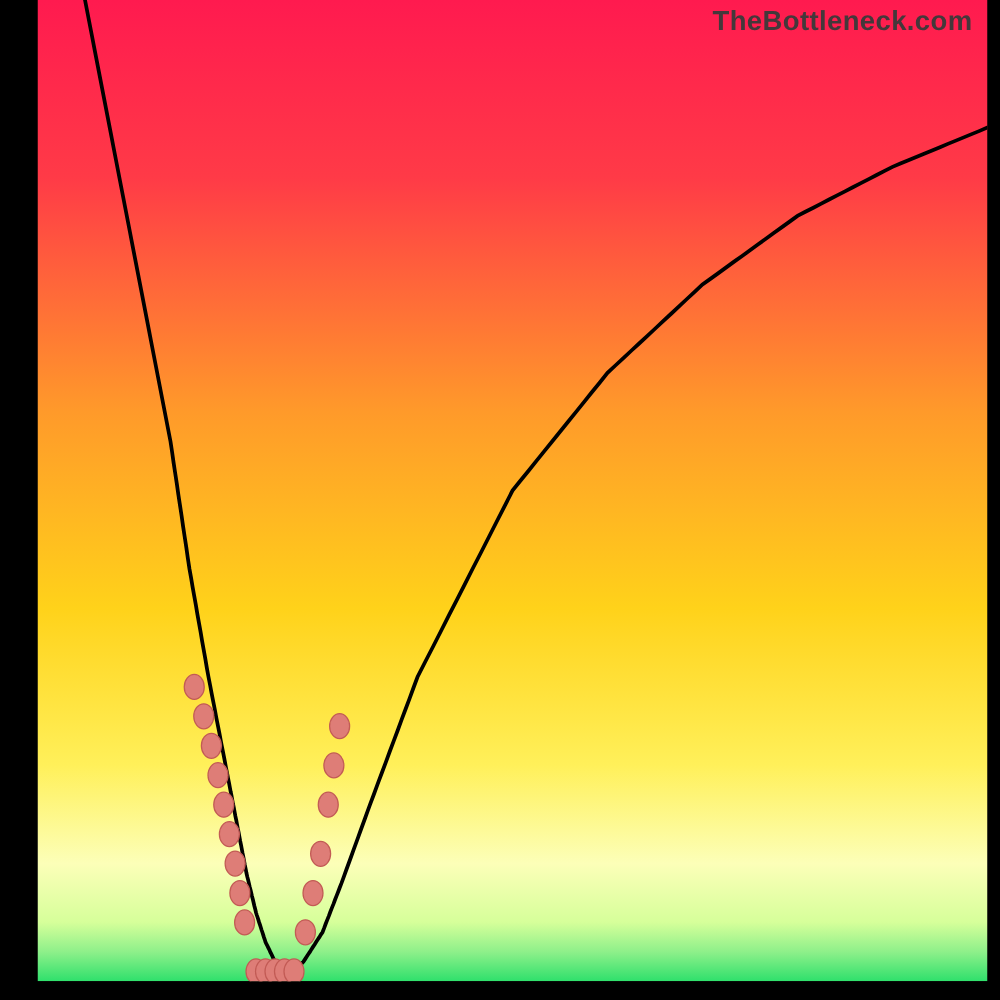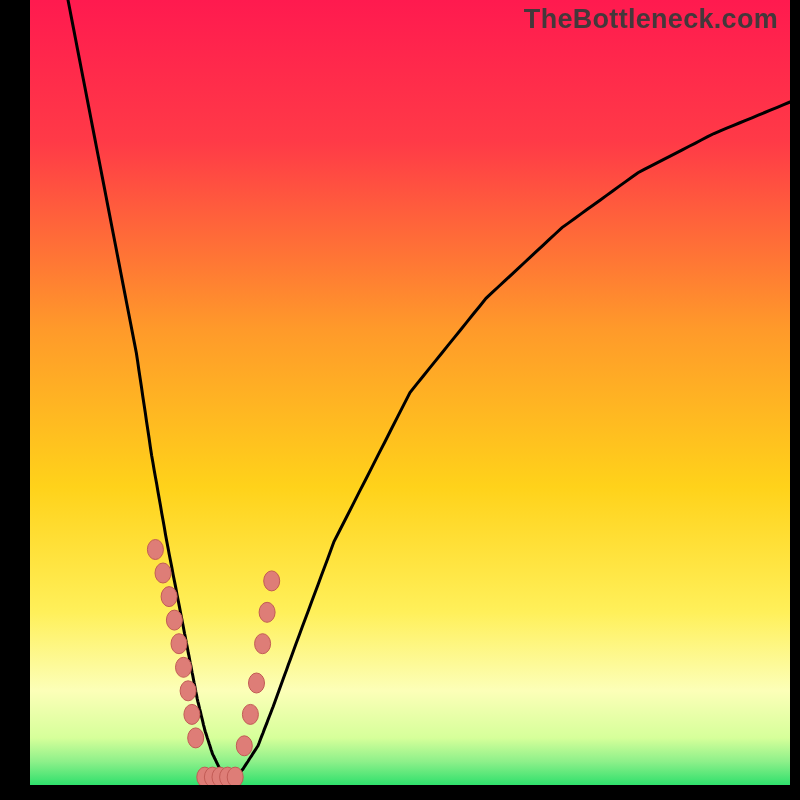--- a/index.html
+++ b/index.html
@@ -22,21 +22,21 @@
     position: absolute;
     left: 0;
     top: 0;
     width: 100%;
     height: 100%;
   }
   .watermark {
     position: absolute;
     right: 12px;
     top: 4px;
-    font-size: 27px;
+    font-size: 22px;
     font-weight: 600;
     color: #3a3a3a;
     letter-spacing: 0.3px;
     opacity: 0.95;
   }
   .curve-layer {
     position: absolute;
     left: 0;
     top: 0;
     width: 100%;

